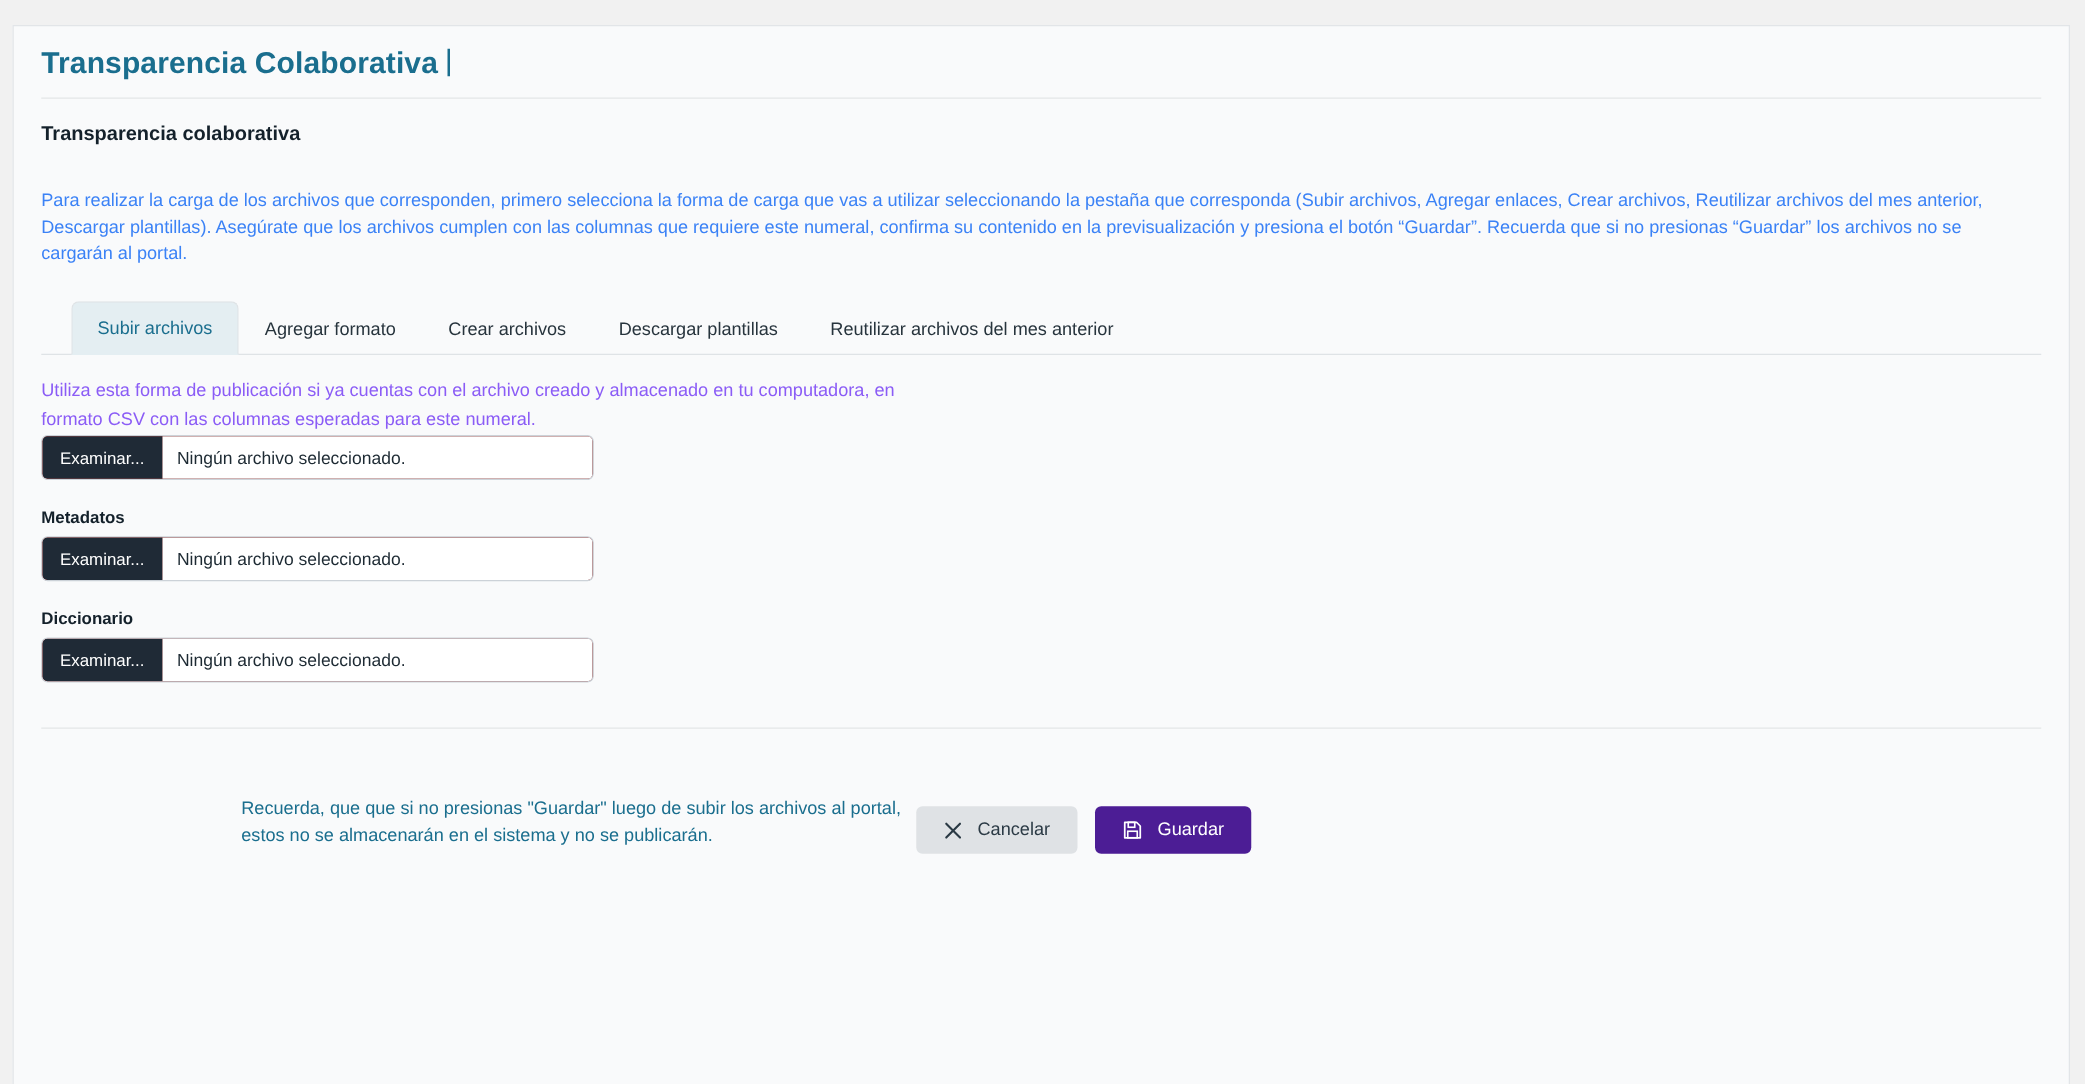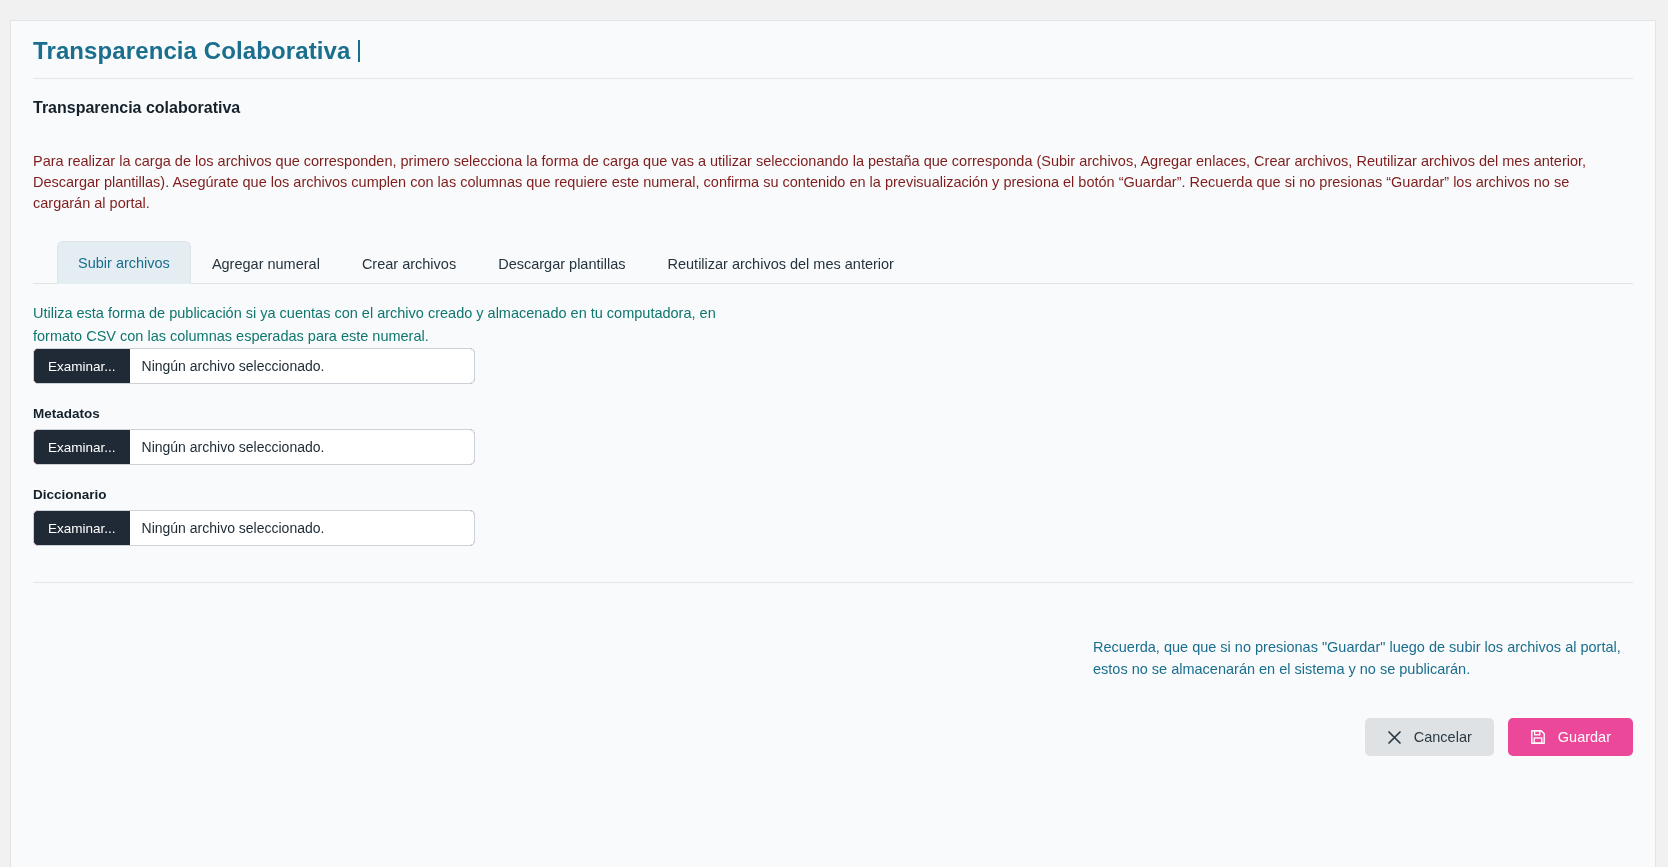--- a/index.html
+++ b/index.html
@@ -47,21 +47,21 @@
     background: #e3e6e8;
     width: 100%;
   }
   .section-title {
     font-size: 16px;
     font-weight: bold;
     color: #14212b;
     margin: 20px 0 0 0;
   }
   .intro {
-    color: #7f1d1d;
+    color: #3b82f6;
     font-size: 14.5px;
     line-height: 21px;
     margin: 34px 0 0 0;
     max-width: 1580px;
   }
   .tabs {
     display: flex;
     align-items: flex-end;
     margin-top: 26px;
     border-bottom: 1px solid #dfe3e6;
@@ -79,21 +79,21 @@
     top: 1px;
     white-space: nowrap;
   }
   .tab.active {
     background: #e4eef2;
     color: #1a6e8e;
     border-color: #dfe3e6;
     border-bottom: 1px solid #e4eef2;
   }
   .tab-desc {
-    color: #0f766e;
+    color: #8b5cf6;
     font-size: 14.5px;
     line-height: 23px;
     margin: 18px 0 0 0;
     max-width: 700px;
   }
   .field-label {
     font-size: 13.5px;
     font-weight: bold;
     color: #14212b;
     margin: 22px 0 8px 0;
@@ -128,22 +128,22 @@
     background: #fff;
     flex: 1;
   }
   .divider {
     margin: 36px 0 0 0;
     height: 1px;
     background: #e3e6e8;
   }
   .footer {
     display: flex;
-    flex-direction: column;
-    align-items: flex-end;
+    flex-direction: row;
+    align-items: flex-start;
     margin-top: 38px;
   }
   .reminder {
     color: #1a6e8e;
     font-size: 14.5px;
     line-height: 22px;
     text-align: left;
     width: 700px;
     padding-left: 160px;
     box-sizing: border-box;
@@ -164,21 +164,21 @@
     height: 38px;
     cursor: pointer;
     border: none;
     font-family: "Liberation Sans", sans-serif;
   }
   .btn-cancel {
     background: #dfe2e5;
     color: #2b3a45;
   }
   .btn-save {
-    background: #ec4899;
+    background: #4c1d95;
     color: #ffffff;
   }
   .icon {
     display: inline-flex;
     align-items: center;
     justify-content: center;
   }
 </style>
 </head>
 <body>
@@ -190,21 +190,21 @@
       <span>Transparencia Colaborativa</span><span class="caret"></span>
     </div>
     <div class="rule"></div>
 
     <div class="section-title">Transparencia colaborativa</div>
 
     <p class="intro">Para realizar la carga de los archivos que corresponden, primero selecciona la forma de carga que vas a utilizar seleccionando la pestaña que corresponda (Subir archivos, Agregar enlaces, Crear archivos, Reutilizar archivos del mes anterior, Descargar plantillas). Asegúrate que los archivos cumplen con las columnas que requiere este numeral, confirma su contenido en la previsualización y presiona el botón “Guardar”. Recuerda que si no presionas “Guardar” los archivos no se cargarán al portal.</p>
 
     <div class="tabs">
       <div class="tab active">Subir archivos</div>
-      <div class="tab">Agregar numeral</div>
+      <div class="tab">Agregar formato</div>
       <div class="tab">Crear archivos</div>
       <div class="tab">Descargar plantillas</div>
       <div class="tab">Reutilizar archivos del mes anterior</div>
     </div>
 
     <p class="tab-desc">Utiliza esta forma de publicación si ya cuentas con el archivo creado y almacenado en tu computadora, en formato CSV con las columnas esperadas para este numeral.</p>
 
     <div class="file-row">
       <div class="browse-btn">Examinar...</div>
       <div class="file-name">Ningún archivo seleccionado.</div>

